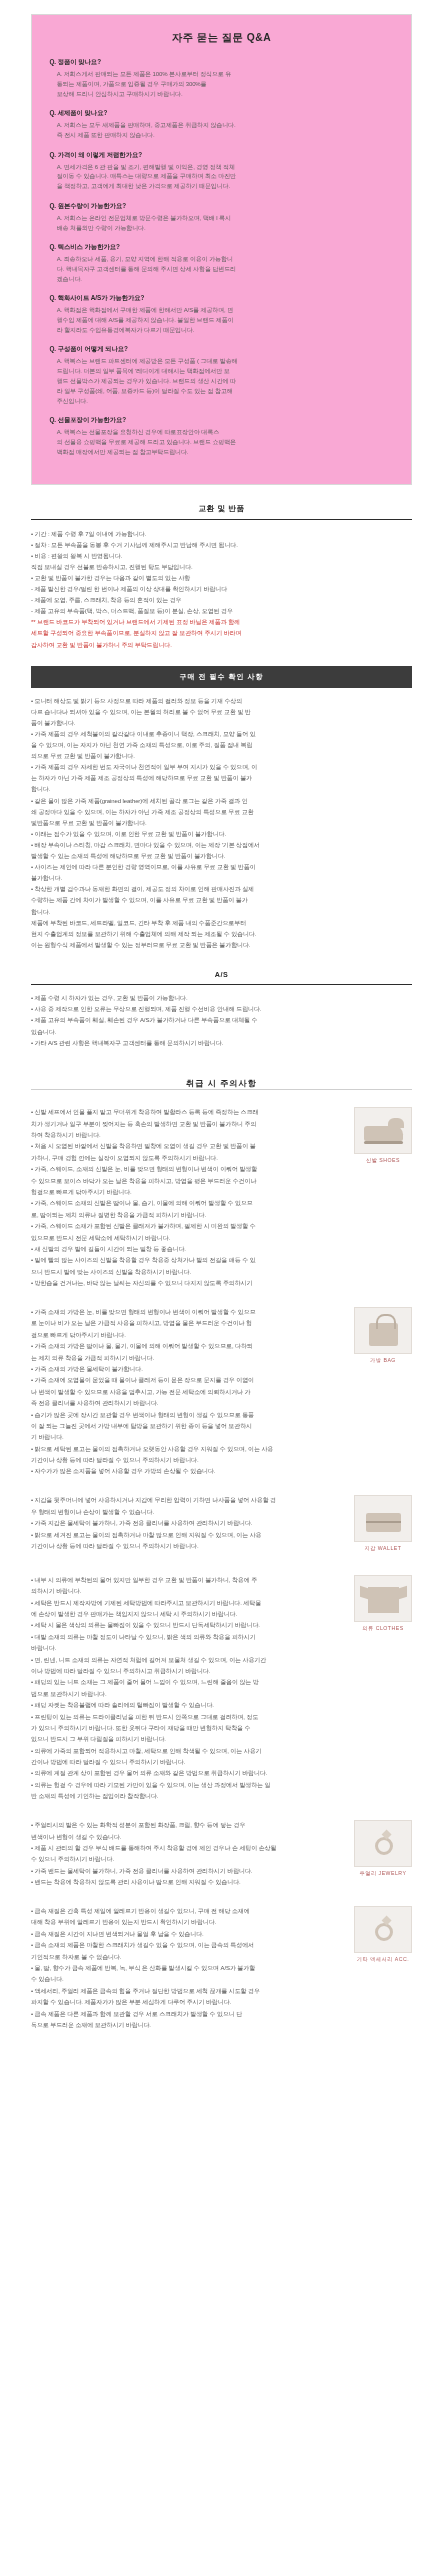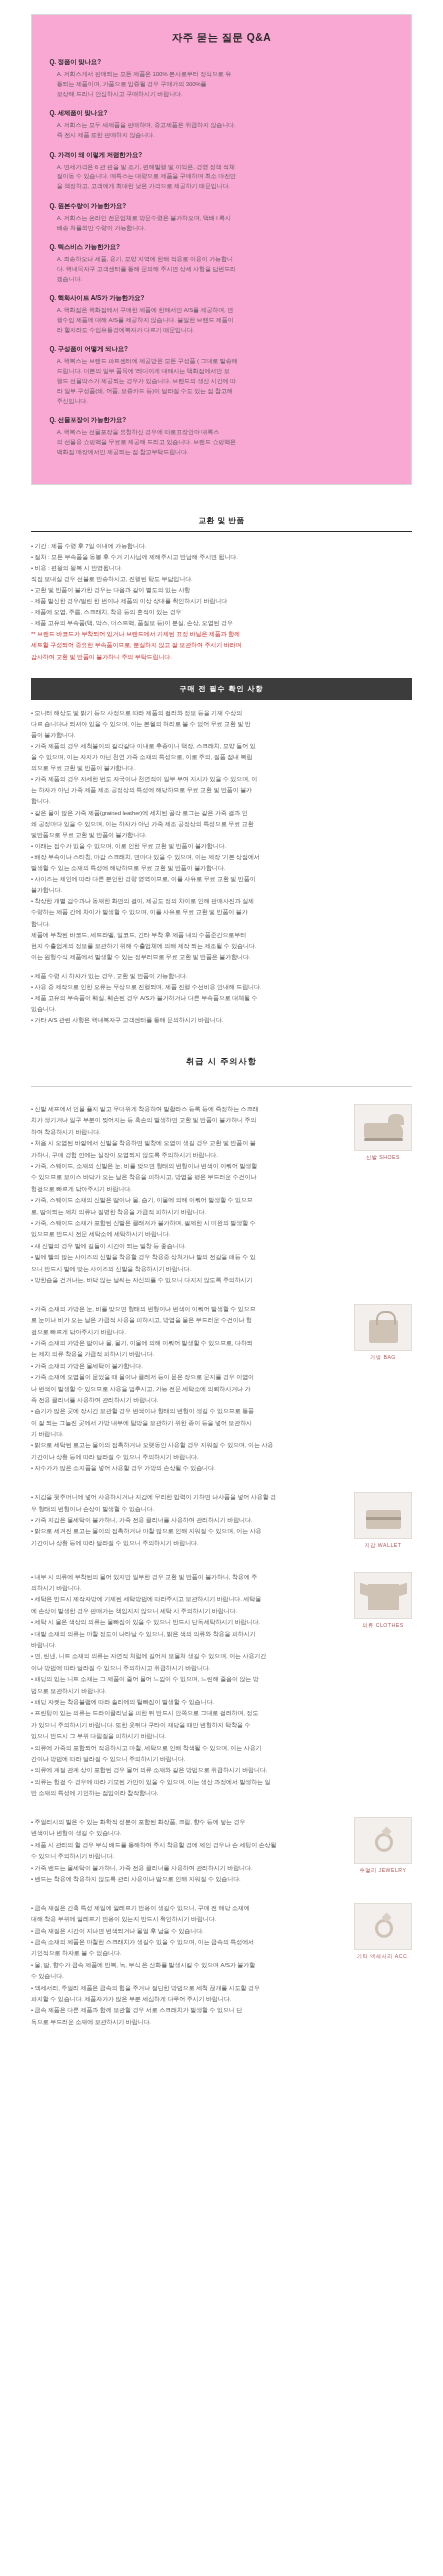--- a/index.html
+++ b/index.html
@@ -47,21 +47,21 @@
     font-size: 6px;
     color: #5d5d5d;
     line-height: 1.65;
     letter-spacing: -0.1px;
     padding-left: 7.2px;
   }
   .faq-a .line { display: block; }
 
   
   .sec-head {
-    margin: 31px 31px 0 31px;
+    margin: 19px 31px 0 31px;
     text-align: center;
     font-size: 7.7px;
     font-weight: bold;
     color: #2b2b2b;
     letter-spacing: 0.5px;
     padding-bottom: 5.2px;
     border-bottom: 1px solid #2b2b2b;
   }
   .sec-head.small { font-size: 7.2px; }
 
@@ -88,21 +88,21 @@
   }
 
   
   .care-head {
     margin: 29px 31px 0 31px;
     text-align: center;
     font-size: 8.2px;
     font-weight: bold;
     color: #2b2b2b;
     letter-spacing: 1px;
-    padding-bottom: 19px;
+    padding-bottom: 0;
     border-bottom: 0.5px solid #cfcfcf;
   }
 
   
   .care-cat {
     margin: 17.5px 31px 0 31px;
     position: relative;
     min-height: 62px;
   }
   .care-cat .txt {
@@ -324,20 +324,21 @@
     <span class="line">• 사이즈는 제인에 따라 다른 분인한 경량 영역이므로, 이를 사유로 무료 교환 및 반품이</span>
     <span class="line">불가합니다.</span>
     <span class="line">• 착상한 개별 검수과나 동재한 화면의 결이, 제공도 정의 차이로 인해 판매사진과 실제</span>
     <span class="line">수량하는 제품 간에 차이가 발생할 수 있으며, 이를 사유로 무료 교환 및 반품이 불가</span>
     <span class="line">합니다.</span>
     <span class="line">제품에 부착된 바코드, 세트라벨, 일코드, 긴타 부착 후 제품 내의 수품준간으로부터</span>
     <span class="line">현지 수출업계의 정보를 보관하기 위해 수출업체에 의해 제작 되는 제조될 수 있습니다.</span>
     <span class="line">이는 원형수식 제품에서 발생할 수 있는 정부러므로 무료 교환 및 반품은 불가합니다.</span>
   </div>
 
+  <div class="sec-head small">A/S</div>
   <div class="body-block">
     <span class="line">• 제품 수령 시 하자가 있는 경우, 교환 및 반품이 가능합니다.</span>
     <span class="line">• 사용 중 제작으로 인한 오류는 무상으로 진행되며, 제품 진행 수선비용 안내해 드립니다.</span>
     <span class="line">• 제품 고유의 부속품이 훼실, 훼손된 경우 A/S가 불가하거나 다른 부속품으로 대체될 수</span>
     <span class="line">있습니다.</span>
     <span class="line">• 가타 A/S 관련 사항은 핵내복자구 고객센터를 통해 문의하시기 바랍니다.</span>
   </div>
 
   <div class="care-head">취급 시 주의사항</div>
 

